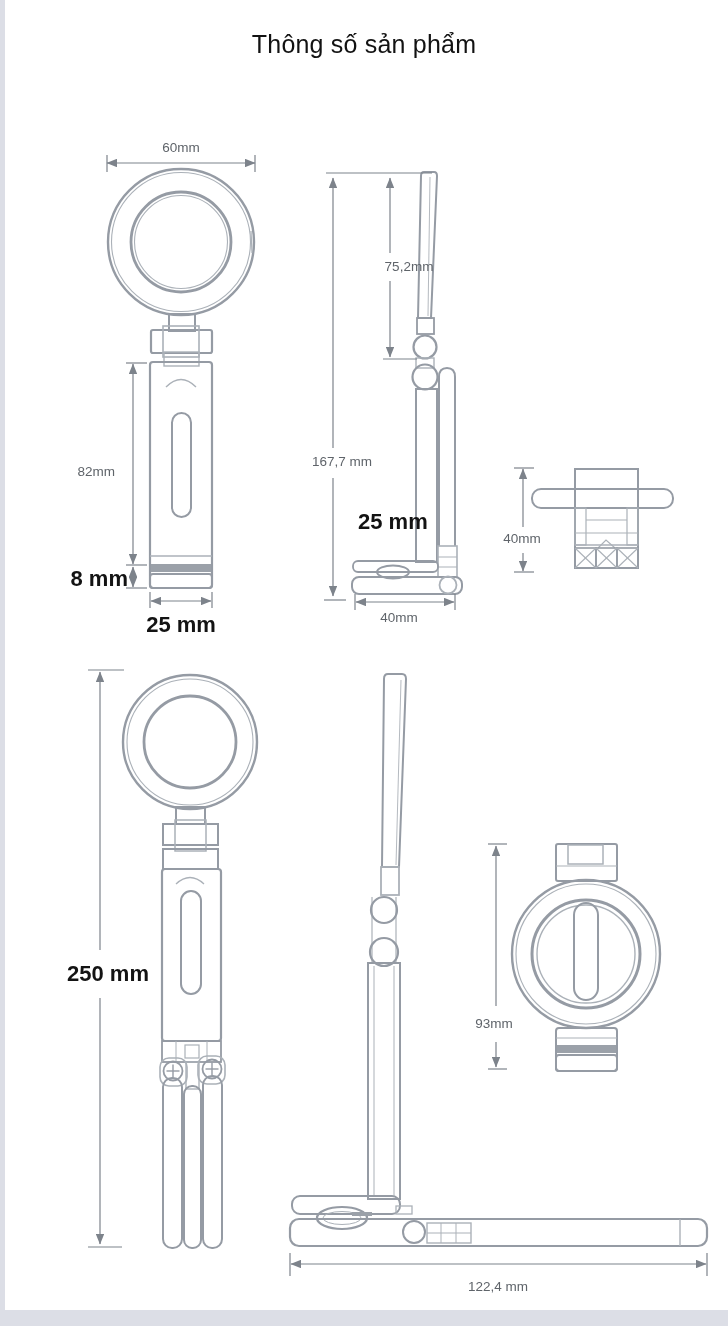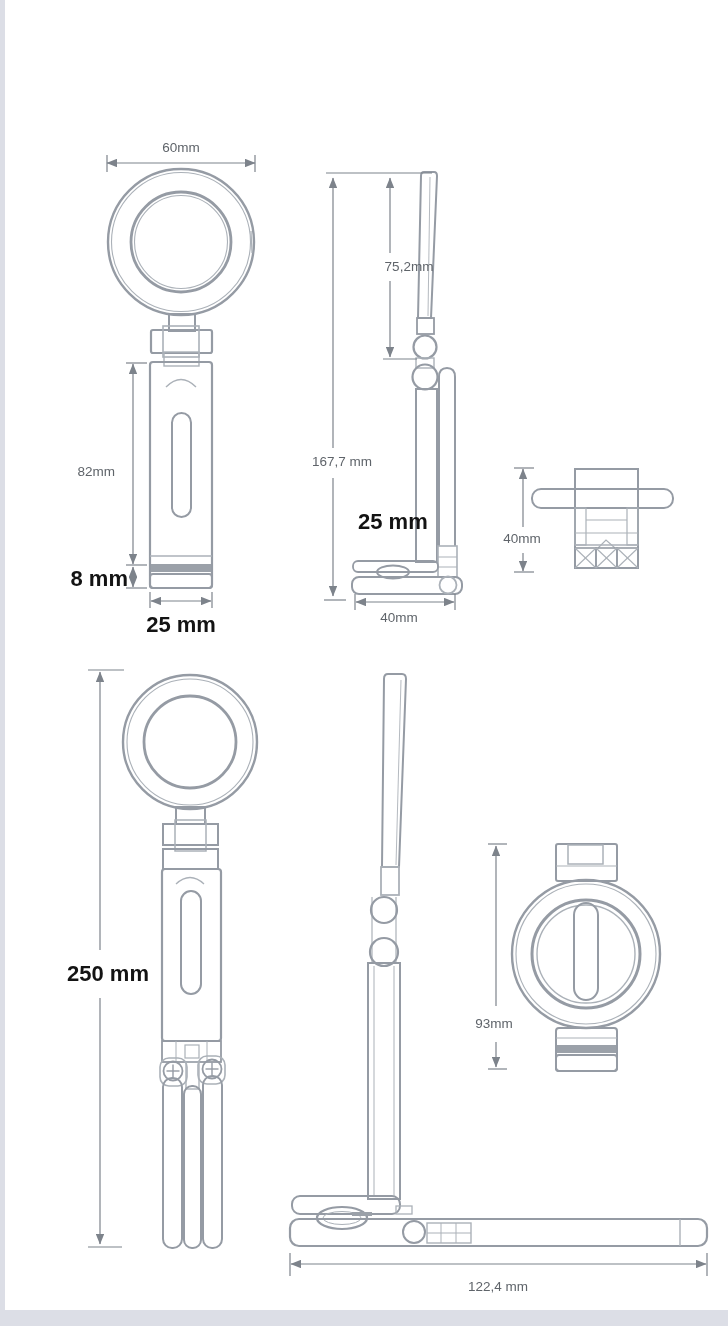--- a/index.html
+++ b/index.html
@@ -17,20 +17,21 @@
   .ln2{stroke:#abb1b8;fill:none;}
   .dim{stroke:#7d838b;fill:none;stroke-width:1.2;}
   .band{fill:#9ba1a9;stroke:none;}
 </style>
 </head>
 <body>
 
 <div id="stage">
   <div class="edge-strip-left"></div>
   <div class="edge-strip-bottom"></div>
+  <div class="page-title">Thông số sản phẩm</div>
 
   <svg width="728" height="1326" viewBox="0 0 728 1326">
     <defs>
       <marker id="ah" viewBox="0 0 10 8" refX="9.5" refY="4" markerWidth="9" markerHeight="7.2" orient="auto-start-reverse" markerUnits="strokeWidth">
         <path d="M0,0 L10,4 L0,8 z" fill="#7d838b"></path>
       </marker>
     </defs>
 
     <g>
 

